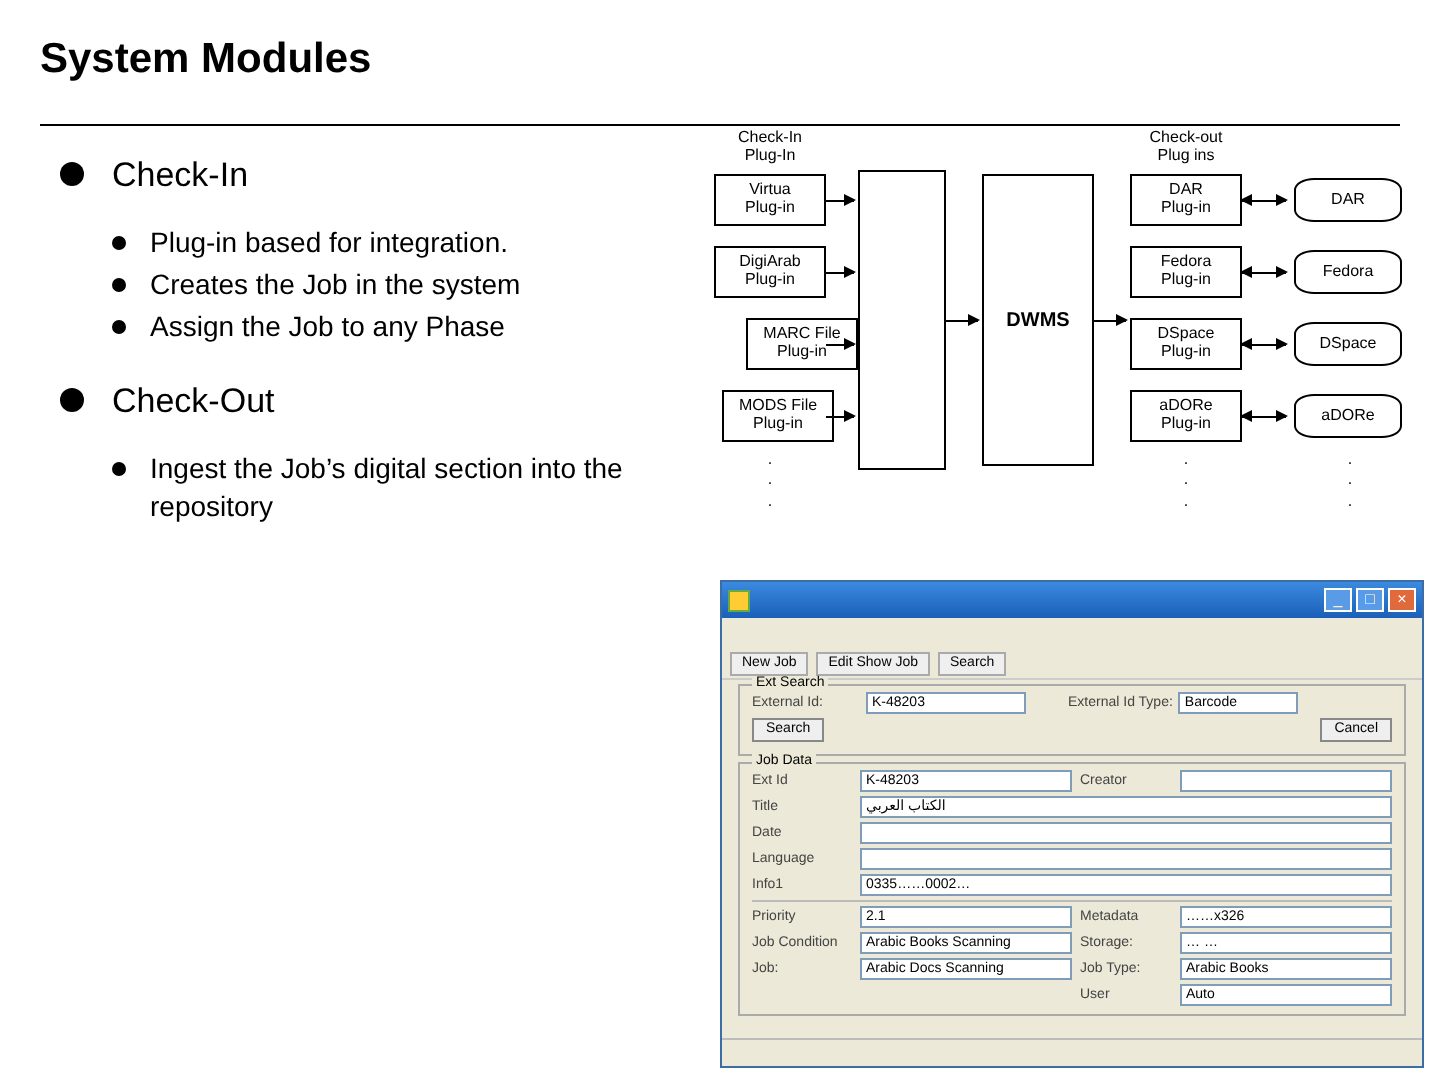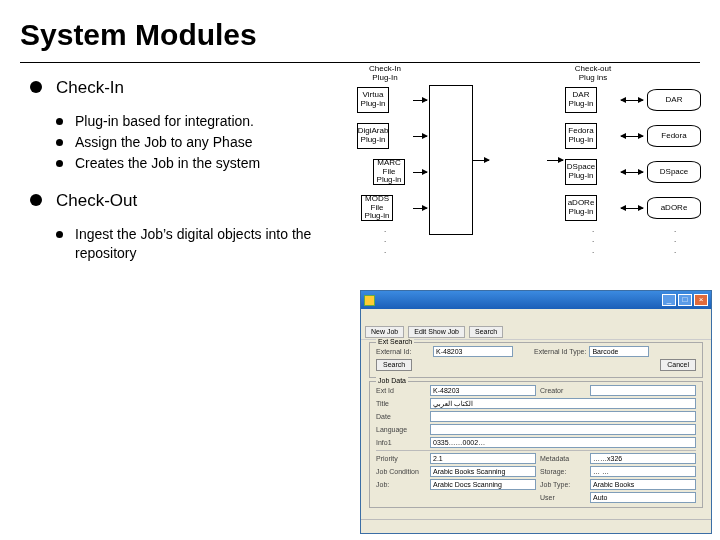--- a/index.html
+++ b/index.html
@@ -10,21 +10,21 @@
     background: #fff;
     font-family: Arial, sans-serif;
     color: #000;
     overflow: hidden;
     position: relative;
   }
   .title {
     position: absolute;
     left: 20px;
     top: 18px;
-    font-size: 30px;
+    font-size: 21px;
     font-weight: bold;
     text-align: right;
   }
   .rule {
     position: absolute;
     left: 20px;
     top: 62px;
     width: 680px;
     height: 1px;
     background: #000;
@@ -63,21 +63,21 @@
   .plugin-box, .cyl, .dwms {
     position: absolute;
     border: 1px solid #000;
     background: #fff;
     display: flex;
     align-items: center;
     justify-content: center;
     text-align: center;
     line-height: 1.1;
   }
-  .plugin-box { width: 32px; height: 26px; font-size: 8px; }
+  .plugin-box { width: 56px; height: 26px; font-size: 8px; }
   .cyl {
     width: 54px; height: 22px; border-radius: 10px/6px;
     font-size: 8px;
   }
   .dwms {
     width: 56px; height: 146px; font-size: 10px; font-weight: bold;
   }
   .empty-box {
     position: absolute;
     border: 1px solid #000;
@@ -188,36 +188,36 @@
     <div class="disc"></div>
     <div class="h1">Check-In</div>
   </div>
   <div class="sub">
     <div class="bullet-row">
         <div class="disc-sm"></div>
         <div>Plug-in based for integration.</div>
       </div>
     <div class="bullet-row">
         <div class="disc-sm"></div>
-        <div>Assign the Job to any Phase</div>
+        <div>Creates the Job in the system</div>
       </div>
     <div class="bullet-row">
         <div class="disc-sm"></div>
-        <div>Creates the Job in the system</div>
+        <div>Assign the Job to any Phase</div>
       </div>
   </div>
   <div class="gap"></div>
   <div class="bullet-row">
     <div class="disc"></div>
     <div class="h1">Check-Out</div>
   </div>
   <div class="sub">
     <div class="bullet-row">
         <div class="disc-sm"></div>
-        <div>Ingest the Job’s digital objects into the repository</div>
+        <div>Ingest the Job’s digital section into the repository</div>
       </div>
   </div>
 </div>
 
 <div class="diagram">
   <div class="col-label" style="left:6px;top:0;width:56px">Check-In<br>Plug-In</div>
   <div class="col-label" style="left:214px;top:0;width:56px">Check-out<br>Plug ins</div>
 
   <div class="plugin-box" style="left:6px;top:22px">Virtua<br>Plug-in</div>
   <div class="plugin-box" style="left:6px;top:58px">DigiArab<br>Plug-in</div>
@@ -226,20 +226,21 @@
   <div class="dots" style="left:29px;top:160px">.<br>.<br>.</div>
 
   <div class="arrow-r" style="left:62px;top:35px;width:14px"></div>
   <div class="arrow-r" style="left:62px;top:71px;width:14px"></div>
   <div class="arrow-r" style="left:62px;top:107px;width:14px"></div>
   <div class="arrow-r" style="left:62px;top:143px;width:14px"></div>
 
   <div class="empty-box" style="left:78px;top:20px;width:44px;height:150px"></div>
   <div class="arrow-r" style="left:122px;top:95px;width:16px"></div>
 
+  <div class="dwms" style="left:140px;top:22px">DWMS</div>
   <div class="arrow-r" style="left:196px;top:95px;width:16px"></div>
 
   <div class="plugin-box" style="left:214px;top:22px">DAR<br>Plug-in</div>
   <div class="plugin-box" style="left:214px;top:58px">Fedora<br>Plug-in</div>
   <div class="plugin-box" style="left:214px;top:94px">DSpace<br>Plug-in</div>
   <div class="plugin-box" style="left:214px;top:130px">aDORe<br>Plug-in</div>
   <div class="dots" style="left:237px;top:160px">.<br>.<br>.</div>
 
   <div class="arrow-bi" style="left:270px;top:35px;width:22px"></div>
   <div class="arrow-bi" style="left:270px;top:71px;width:22px"></div>

